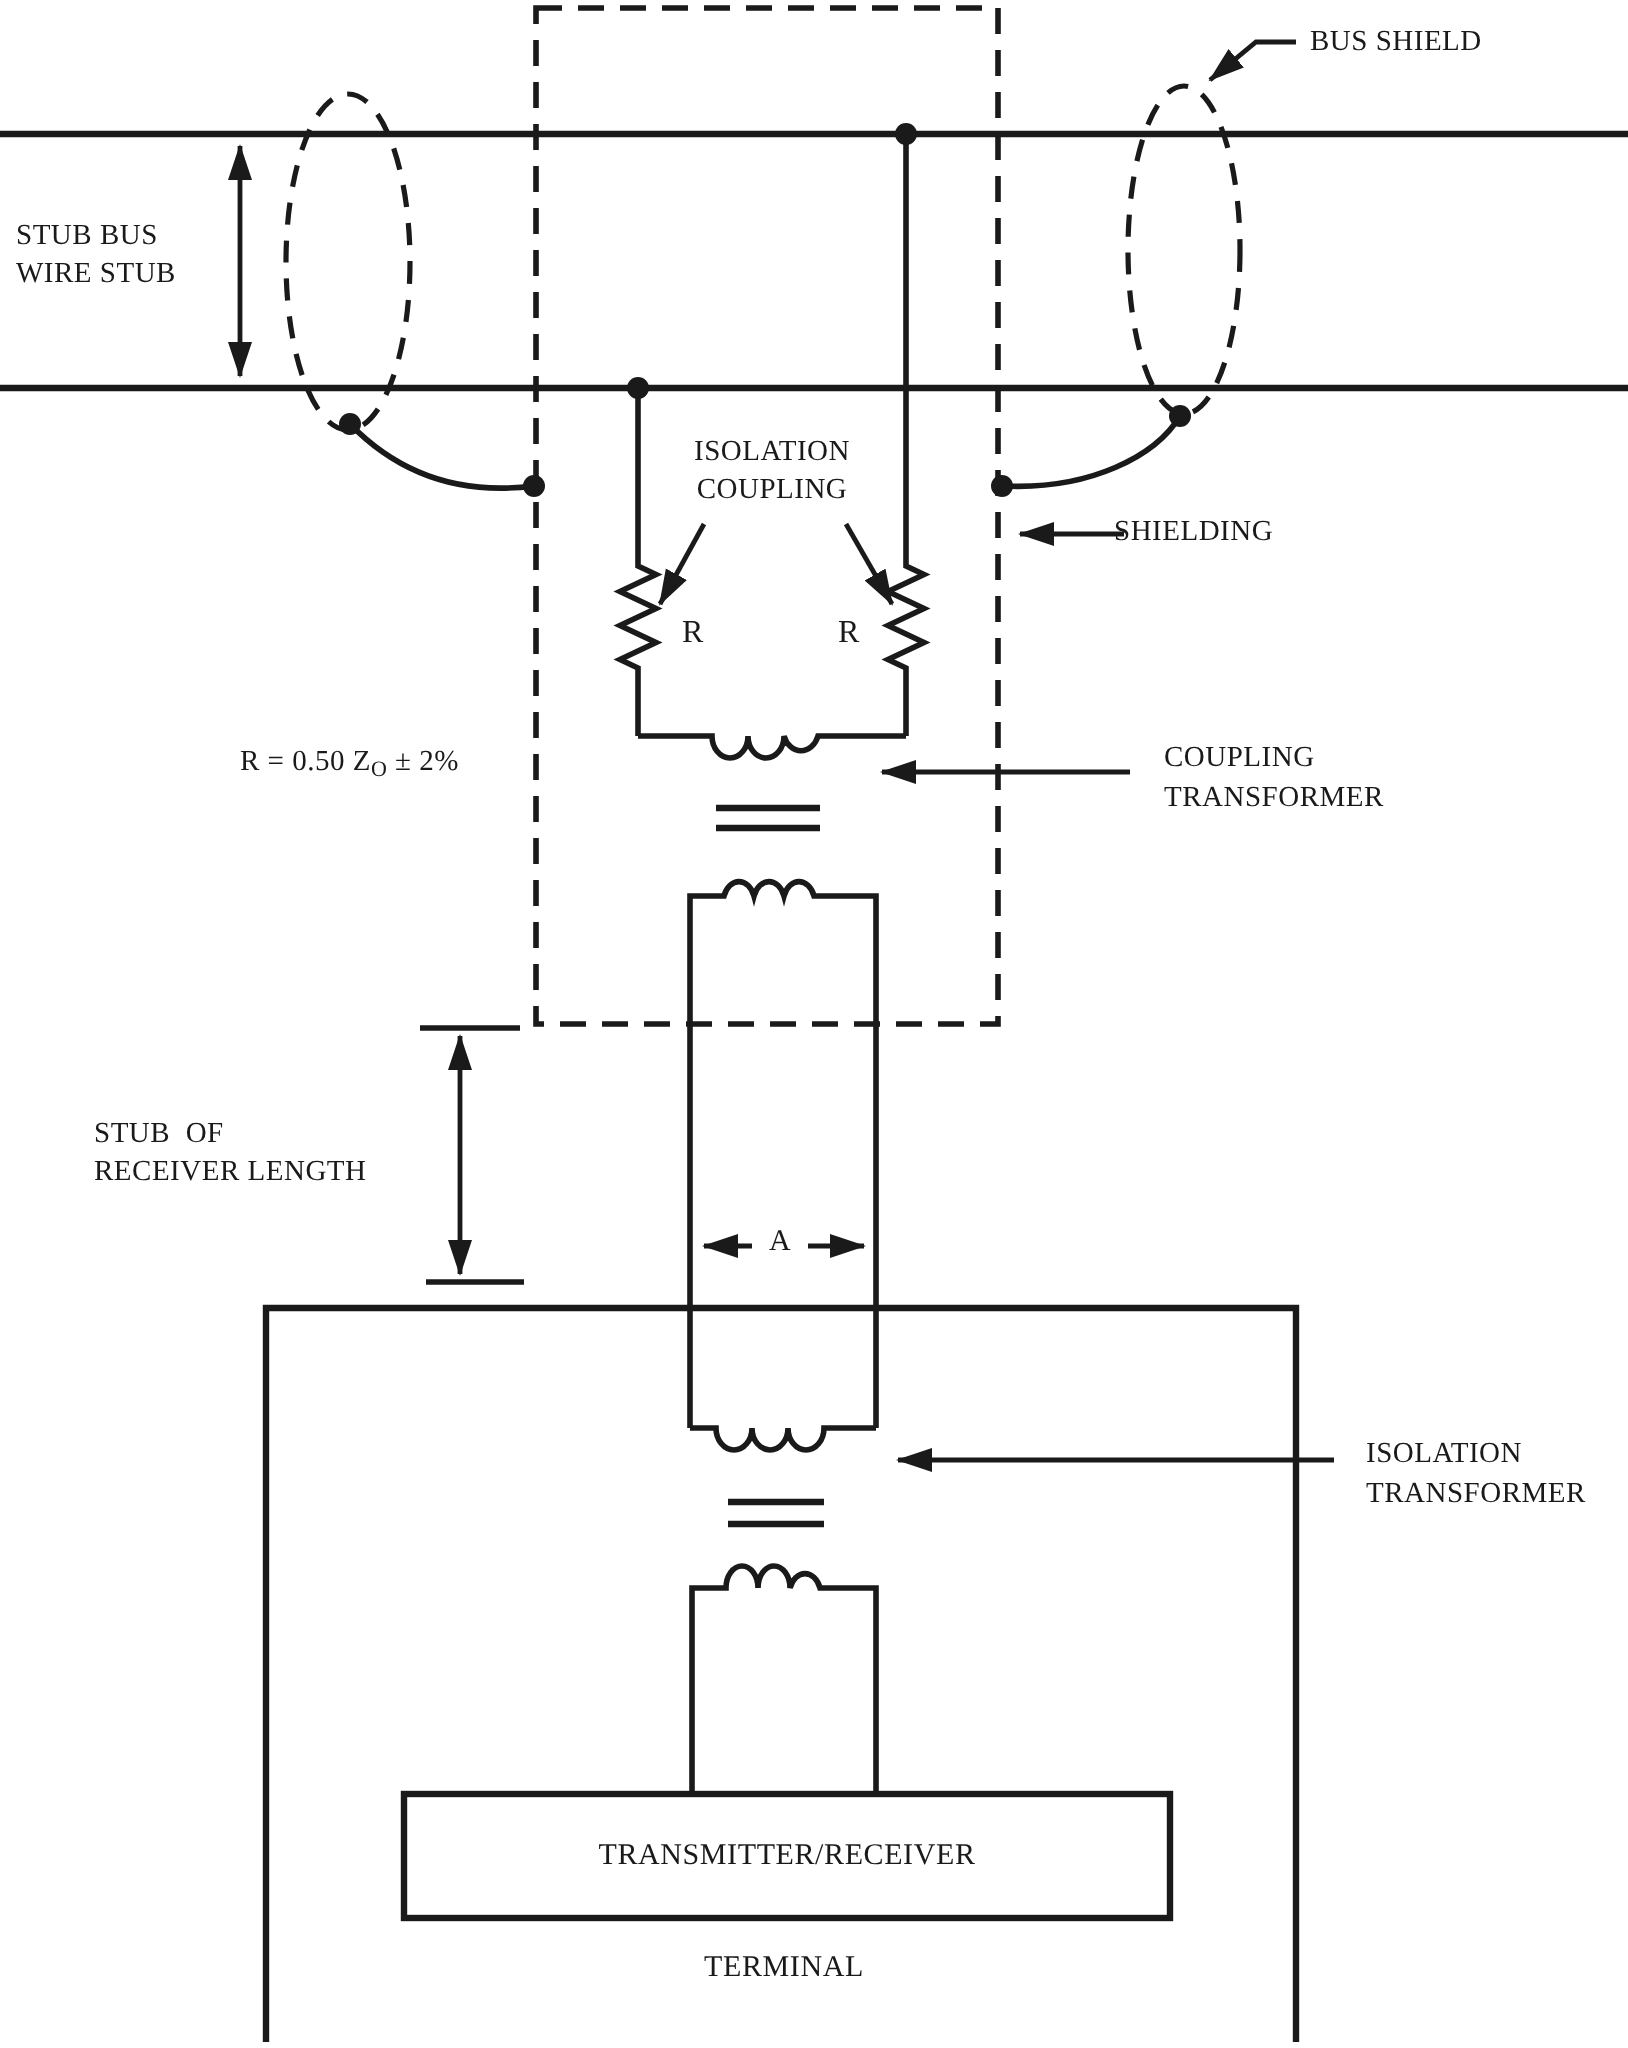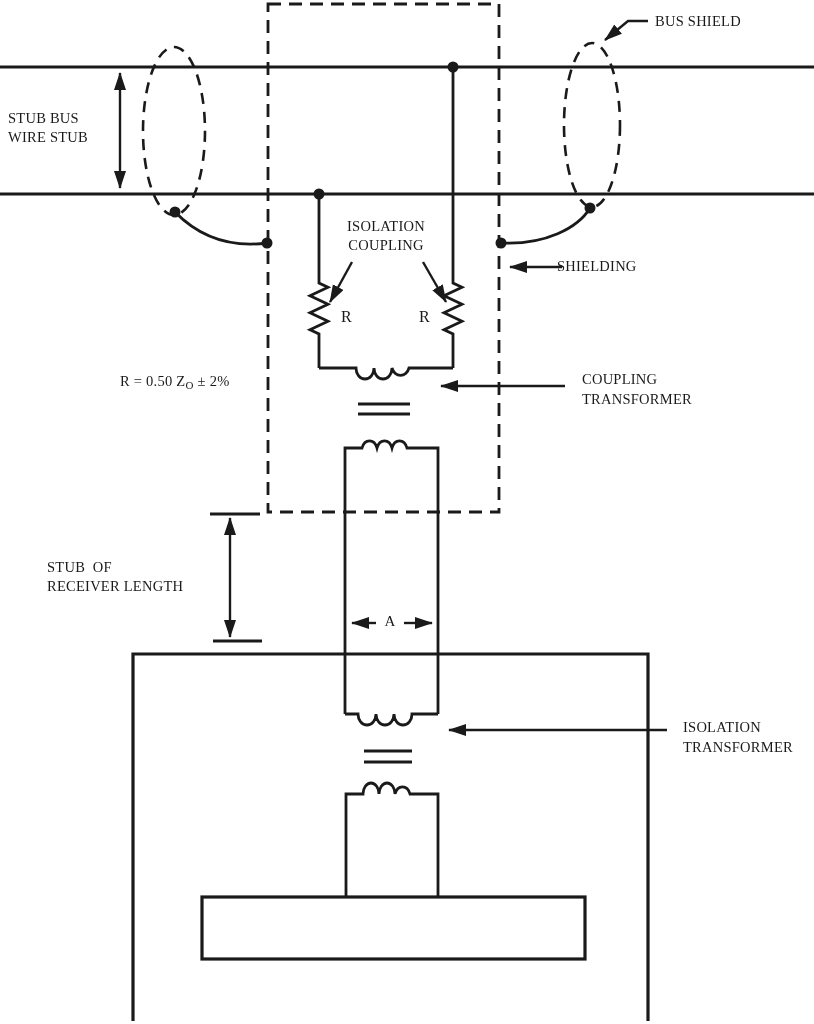--- a/index.html
+++ b/index.html
@@ -113,15 +113,17 @@
   <div class="lbl" style="left:582px; top:391px;">TRANSFORMER</div>
 
   <div class="lbl" style="left:47px; top:559px;text-align:right;">STUB  OF</div>
   <div class="lbl" style="left:47px; top:578px;">RECEIVER LENGTH</div>
 
   <div class="lbl center" style="left:370px; top:613px; width:40px; font-size:15px;">A</div>
 
   <div class="lbl" style="left:683px; top:719px;">ISOLATION</div>
   <div class="lbl" style="left:683px; top:739px;">TRANSFORMER</div>
 
+  <div class="boxlbl" style="left:202px; top:897px; width:383px; height:62px;">TRANSMITTER/RECEIVER</div>
 
+  <div class="boxlbl" style="left:292px; top:974px; width:200px; height:20px;">TERMINAL</div>
 
 </div>
 
 </body></html>

